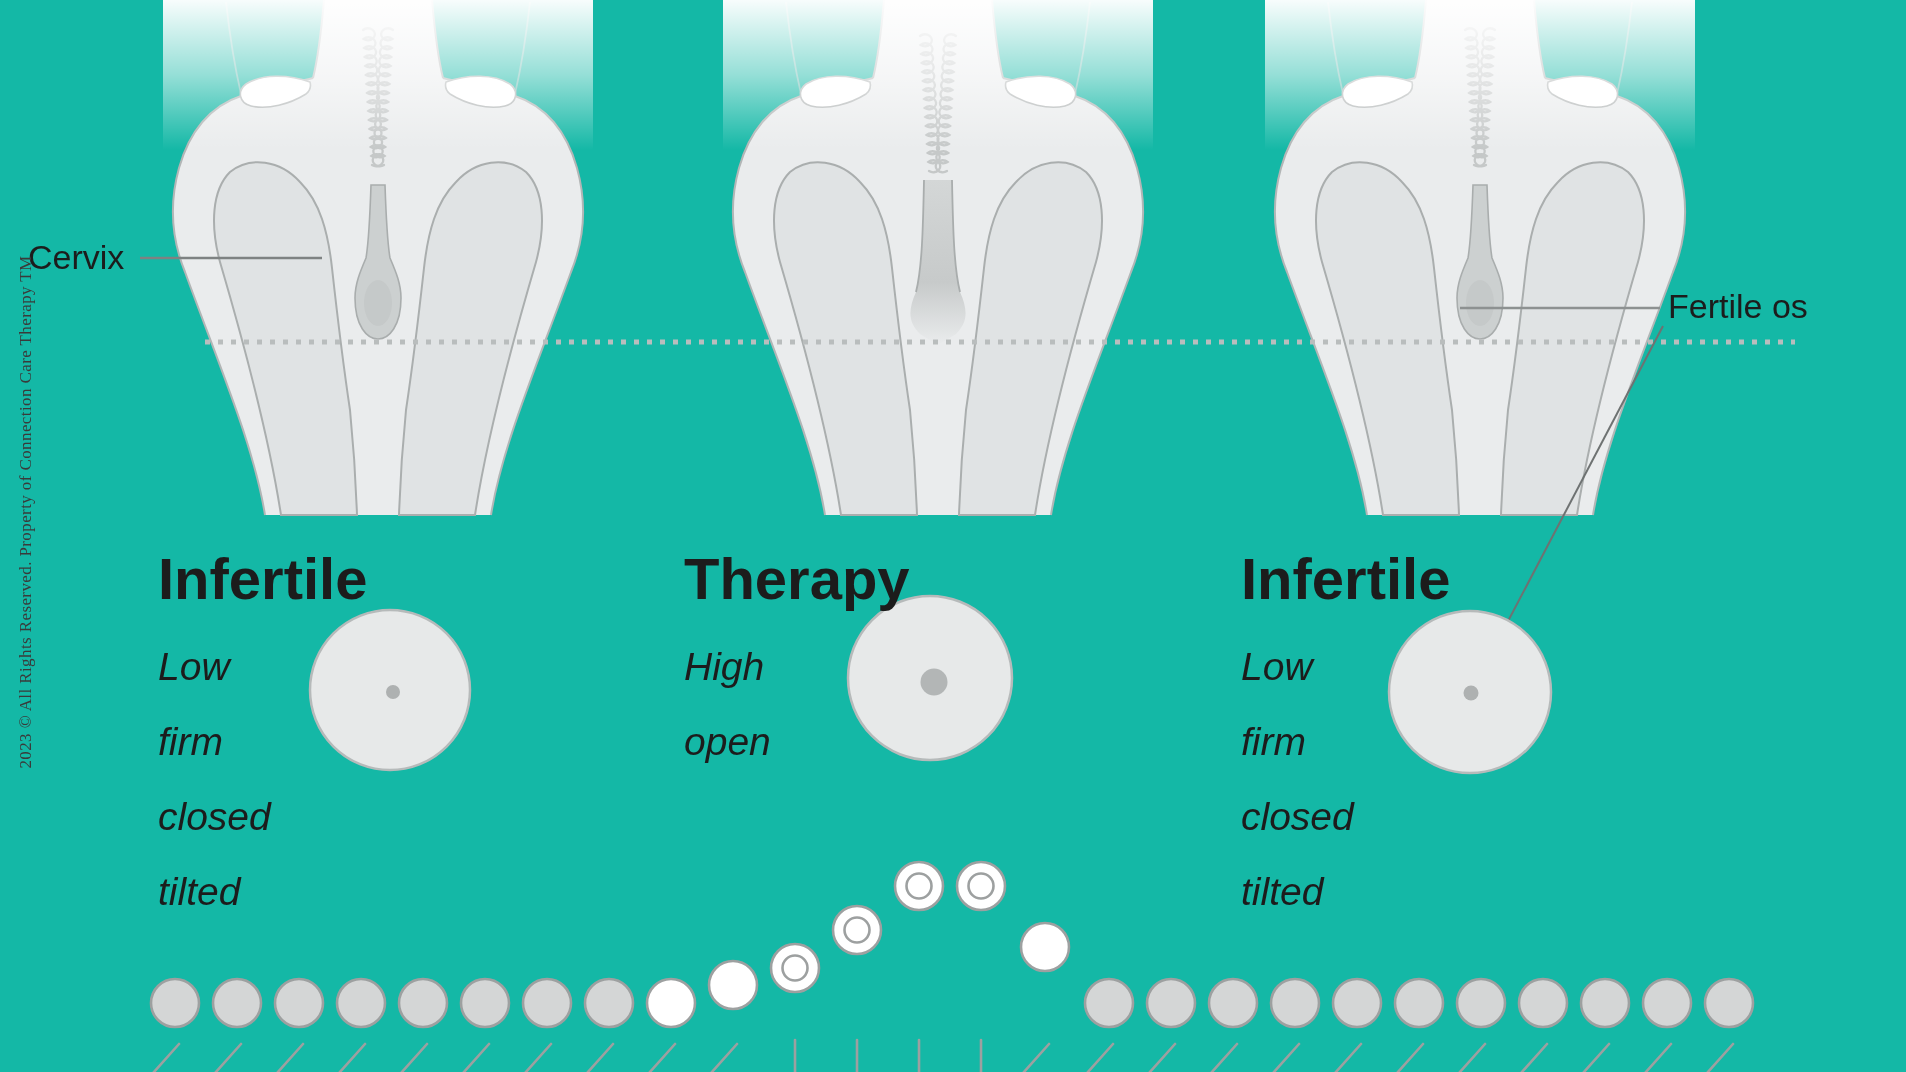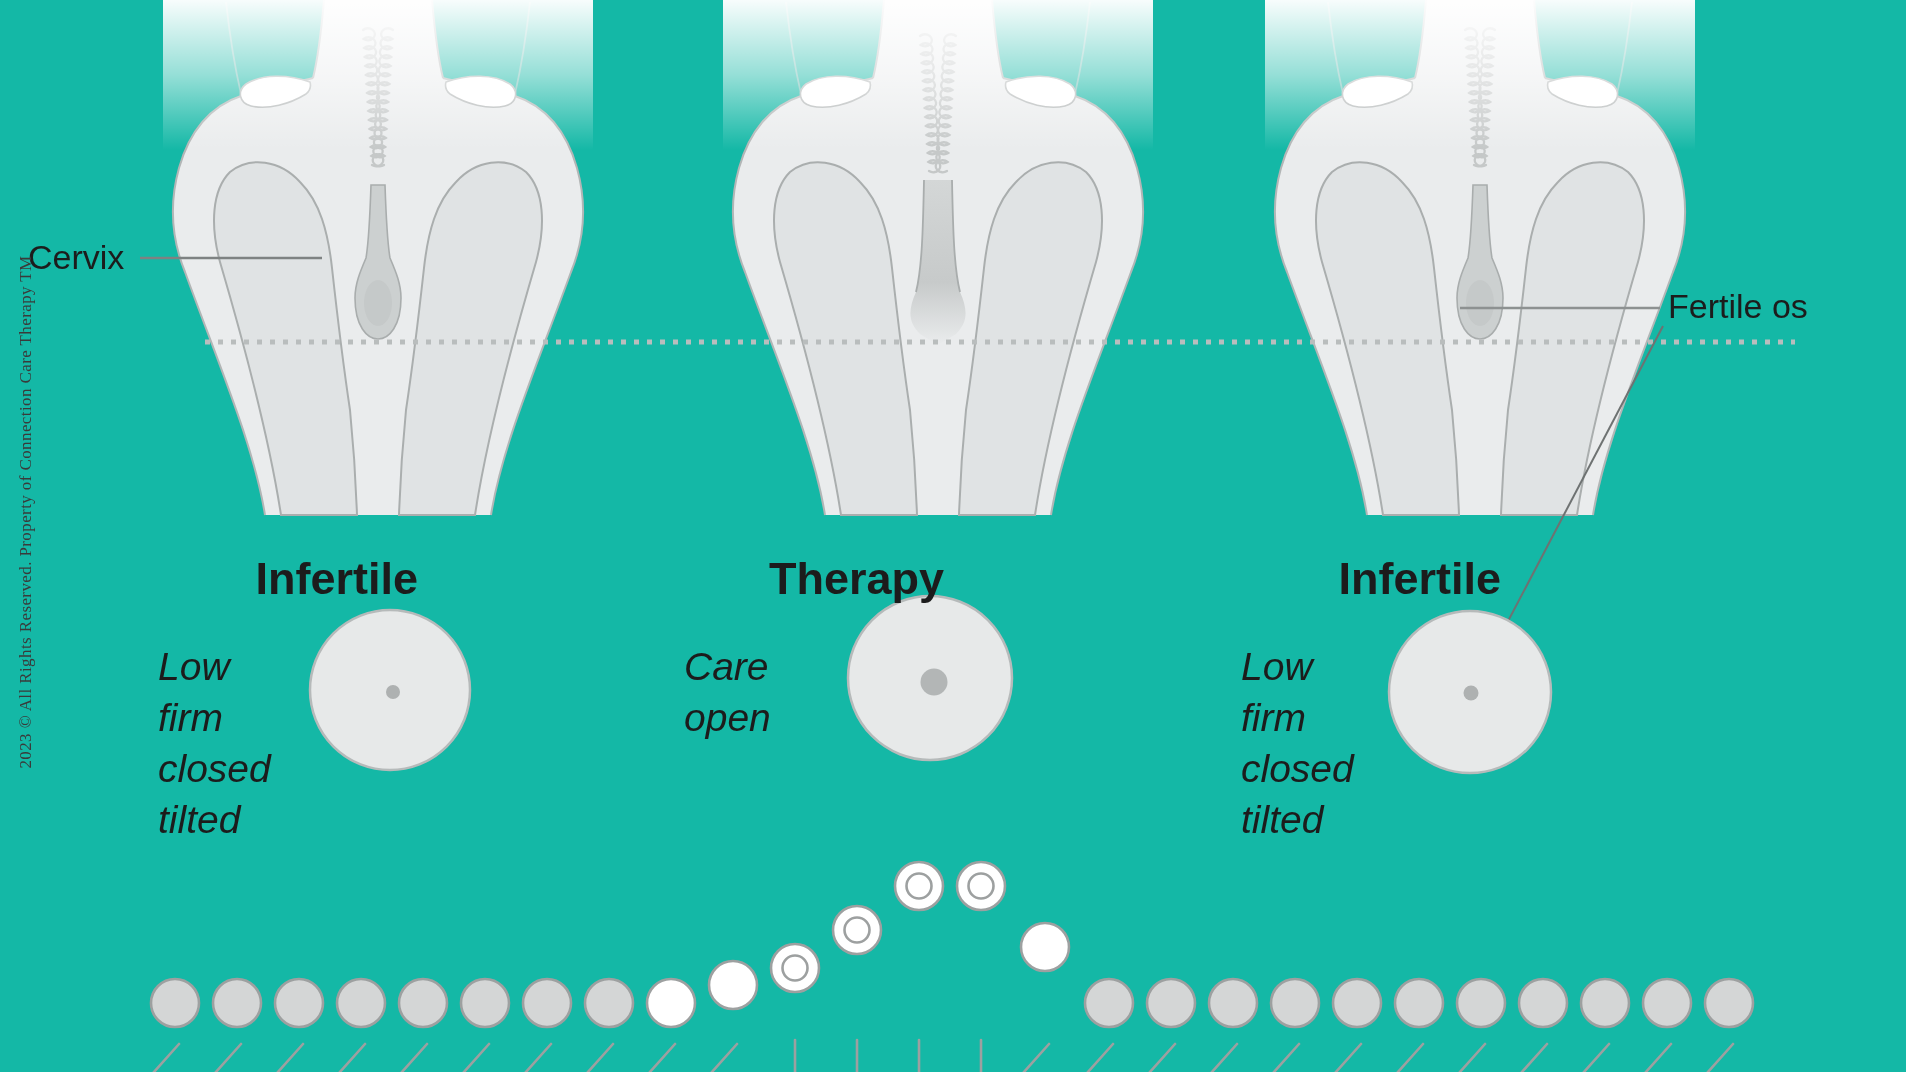--- a/index.html
+++ b/index.html
@@ -1,22 +1,22 @@
 <!DOCTYPE html>
 <html><head>
 <meta charset="utf-8">
 <style>
   html,body{margin:0;padding:0;background:#fff;}
   #stage{position:relative;width:1906px;height:1072px;overflow:hidden;background:#14b8a6;
          font-family:"Liberation Sans",sans-serif;color:#1c1c1c;}
   #diagram-svg{position:absolute;left:0;top:0;}
   .anno{position:absolute;font-size:34px;white-space:nowrap;}
   .state-col{position:absolute;width:260px;}
-  .state-heading{font-size:45px;font-weight:600;line-height:48px;margin-bottom:38px;text-align:right;}
-  .trait{font-size:39px;font-style:italic;line-height:51px;}
+  .state-heading{font-size:58px;font-weight:600;line-height:48px;margin-bottom:38px;}
+  .trait{font-size:39px;font-style:italic;line-height:51px;margin-top:24px;}
   #copyright{position:absolute;left:-262px;top:500px;width:580px;height:24px;
              transform:rotate(-90deg);font-family:"Liberation Serif",serif;
              font-size:17px;color:#3a3a3a;text-align:center;letter-spacing:.4px;}
 </style>
 </head>
 <body>
 
 <div id="stage">
 
   <svg id="diagram-svg" width="1906" height="1072" viewBox="0 0 1906 1072">
@@ -198,21 +198,21 @@
   <div class="state-col" style="left:158px;top:555px;">
     <div class="state-heading">Infertile</div>
     <div class="trait">Low</div>
     <div class="trait">firm</div>
     <div class="trait">closed</div>
     <div class="trait">tilted</div>
   </div>
 
   <div class="state-col" style="left:684px;top:555px;">
     <div class="state-heading">Therapy</div>
-    <div class="trait">Care</div>
+    <div class="trait">High</div>
     <div class="trait">open</div>
   </div>
 
   <div class="state-col" style="left:1241px;top:555px;">
     <div class="state-heading">Infertile</div>
     <div class="trait">Low</div>
     <div class="trait">firm</div>
     <div class="trait">closed</div>
     <div class="trait">tilted</div>
   </div>

